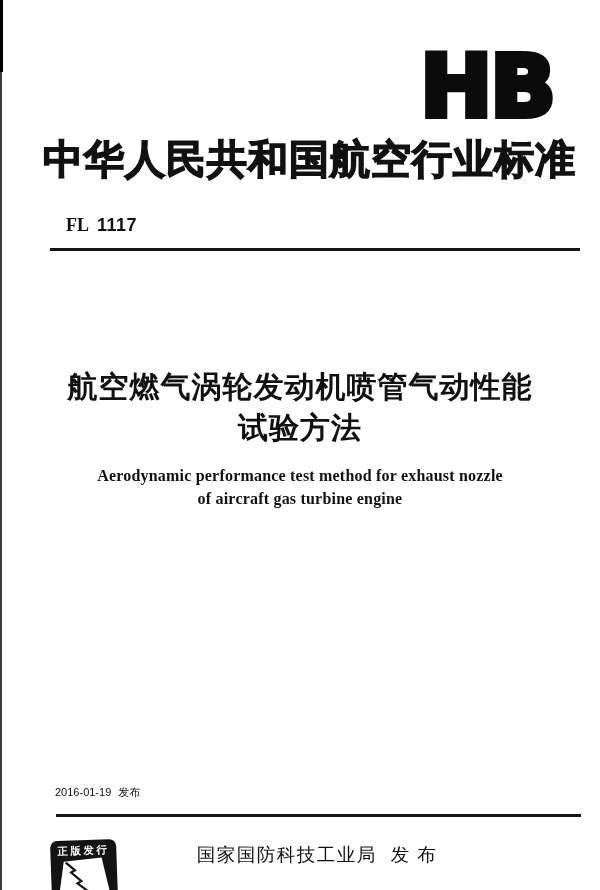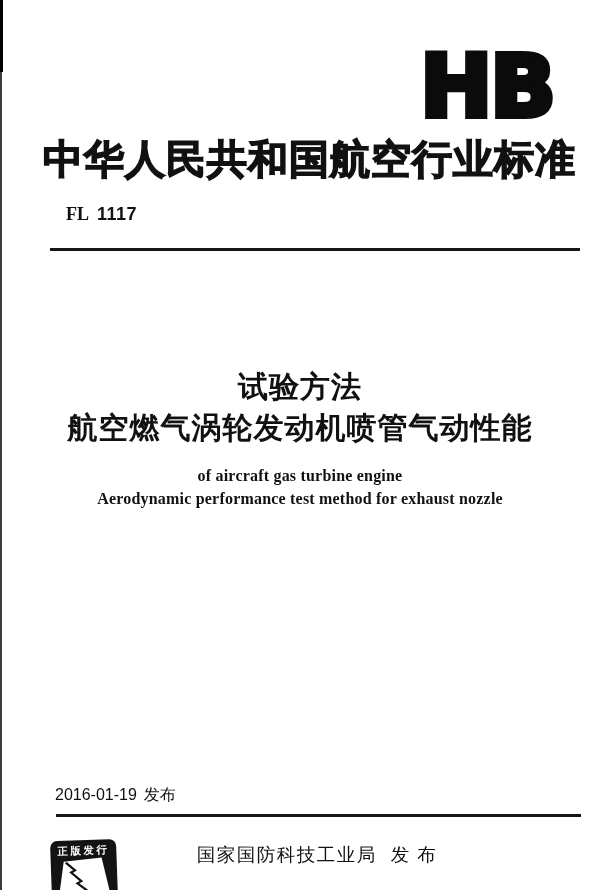--- a/index.html
+++ b/index.html
@@ -13,21 +13,21 @@
 
   .hb-logo { position:absolute; left:415px; top:38px; width:145px; height:88px; }
 
   .type-heading {
     position:absolute; left:43px; top:137px; width:537px;
     font-size:40px; font-weight:700; letter-spacing:1px; line-height:1.1;
     white-space:nowrap; -webkit-text-stroke:1.4px #111;
   }
 
   .std-row {
-    position:absolute; left:66px; right:34px; top:204px;
+    position:absolute; left:66px; right:34px; top:215px;
     display:flex; justify-content:space-between; align-items:baseline;
     font-size:18px; font-weight:700;
   }
   .code-label { font-family:"Liberation Serif","DejaVu Serif",serif; font-weight:700; margin-right:8px; }
   .code-number { font-weight:600; letter-spacing:0.5px; }
 
   .rule { background:#161616; position:absolute; }
   .rule-header { left:50px; top:248px; width:530px; height:3px; }
   .rule-footer { left:56px; top:814px; width:525px; height:3px; }
 
@@ -38,21 +38,21 @@
   }
   .title-en {
     position:absolute; left:0; top:464px; width:100%;
     text-align:center; font-family:"Liberation Serif","DejaVu Serif",serif;
     font-weight:700; font-size:16px; line-height:23px; letter-spacing:0.2px;
   }
 
   .dates-row {
     position:absolute; left:55px; right:25px; top:785px;
     display:flex; justify-content:space-between; align-items:baseline;
-    font-size:16px;
+    font-size:11px;
     gap:34px;
   }
   .date-label { margin-left:7px; font-weight:500; }
 
   .stamp { position:absolute; left:50px; top:839px; transform:rotate(-2deg); }
 
   .publisher-row {
     position:absolute; left:0; top:842px; width:100%;
     text-align:center; font-size:18.5px; font-weight:500; letter-spacing:1.5px;
   }
@@ -77,27 +77,27 @@
 
   <div class="std-row">
     <div>
       <span class="code-label">FL</span><span class="code-number">1117</span>
     </div>
   </div>
 
   <div class="rule rule-header"></div>
 
   <div class="title-cn">
+    <div>航空燃气涡轮发动机喷管气动性能</div>
     <div>试验方法</div>
-    <div>航空燃气涡轮发动机喷管气动性能</div>
   </div>
 
   <div class="title-en">
+    <div>Aerodynamic performance test method for exhaust nozzle</div>
     <div>of aircraft gas turbine engine</div>
-    <div>Aerodynamic performance test method for exhaust nozzle</div>
   </div>
 
   <div class="dates-row">
     <div>
       <span>2016-01-19</span><span class="date-label">发布</span>
     </div>
   </div>
 
   <div class="rule rule-footer"></div>
 

